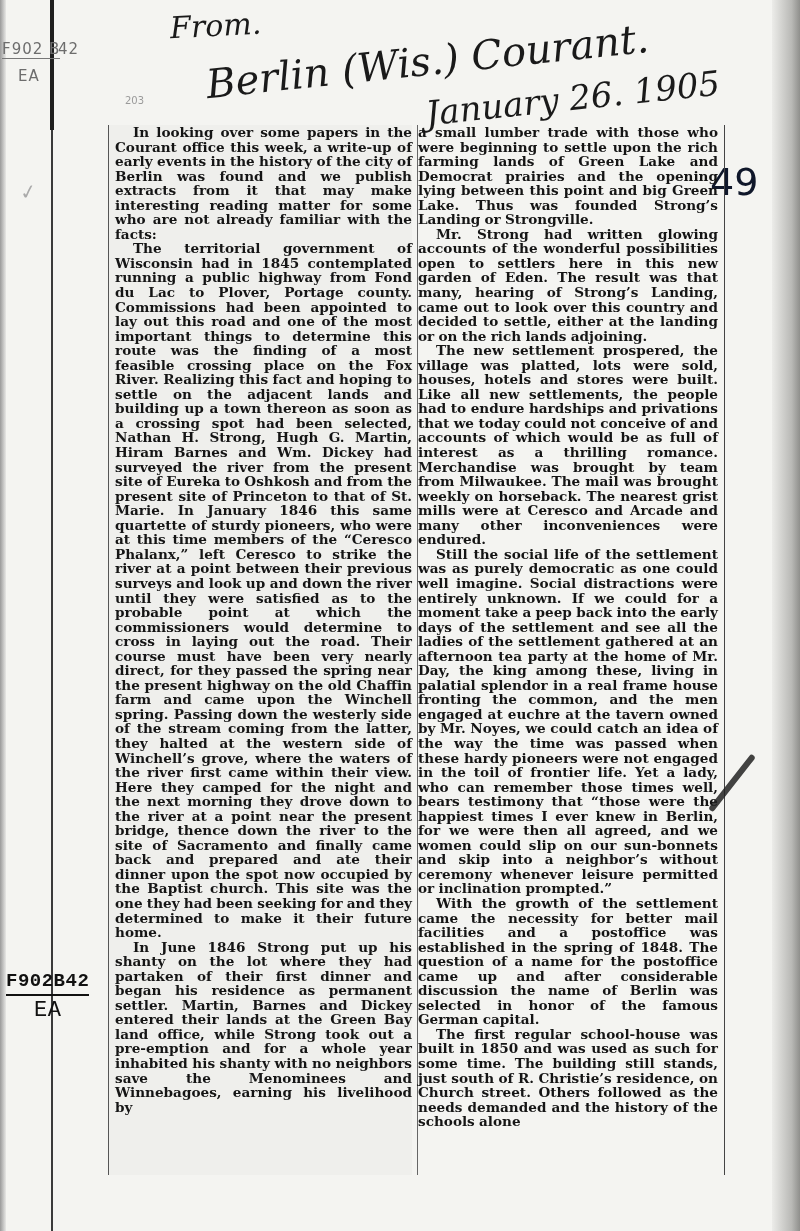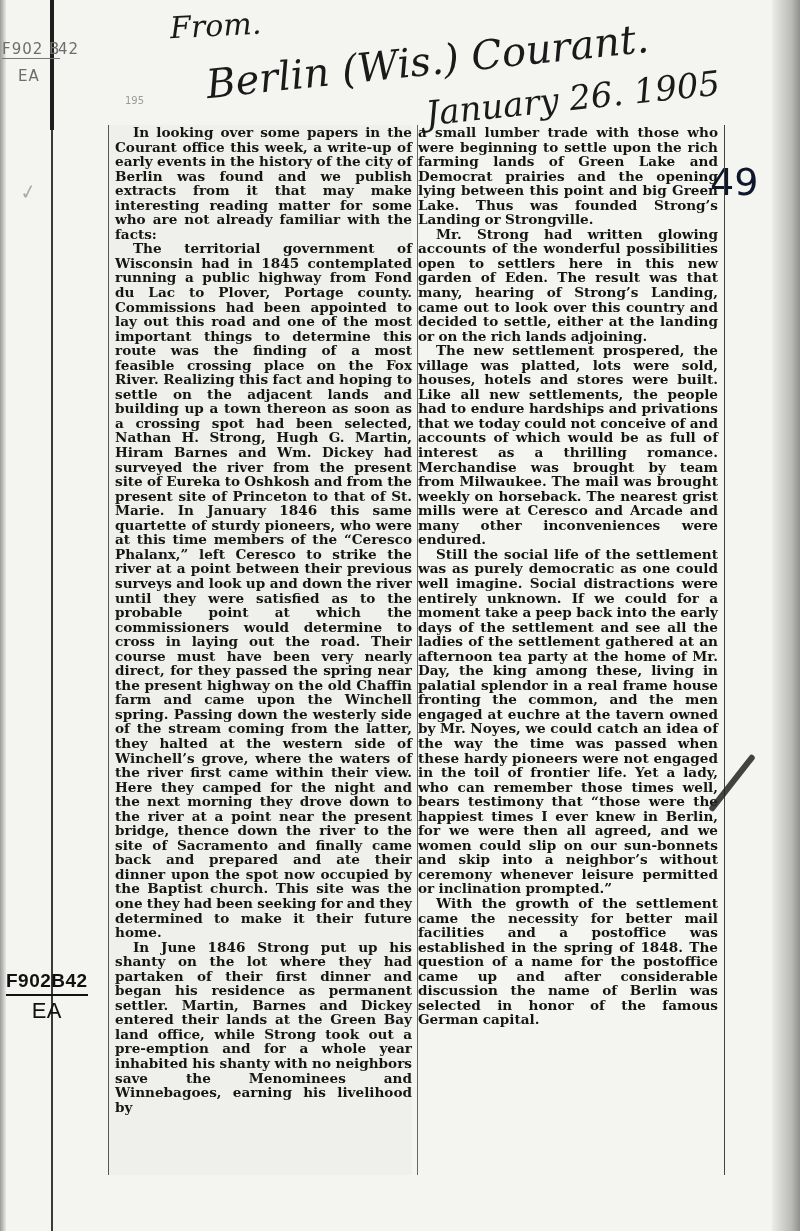--- a/index.html
+++ b/index.html
@@ -33,21 +33,21 @@
     .h-paper { left: 205px; top: 38px; font-size: 40px; transform: rotate(-6deg); }
     .h-date { left: 425px; top: 78px; font-size: 34px; transform: rotate(-6deg); }
     .stamp-top {
       position: absolute; left: 2px; top: 40px; font-family: "DejaVu Sans", sans-serif;
       font-size: 15px; color: #6d6d6d; letter-spacing: 1px;
     }
     .stamp-top .code { border-bottom: 1px solid #777; display: inline-block; }
     .stamp-top .code-suffix { position: absolute; left: 56px; top: 0; }
     .stamp-top .sub { display: block; margin-top: 8px; padding-left: 16px; }
     .stamp-bottom {
-      position: absolute; left: 6px; top: 970px; font-family: Liberation Sans, sans-serif;
+      position: absolute; left: 6px; top: 970px; font-family: Liberation Mono, monospace;
       font-weight: bold; font-size: 19px; color: #111; letter-spacing: 0.5px;
     }
     .stamp-bottom .code { border-bottom: 2px solid #111; padding-bottom: 2px; display: inline-block; }
     .stamp-bottom .sub { display: block; text-align: center; font-size: 22px; font-weight: normal; margin-top: 2px; }
     .page-num {
       position: absolute; left: 710px; top: 160px; font-family: "DejaVu Sans", sans-serif;
       font-size: 38px; color: #0f172a; font-weight: normal;
     }
     .tiny-mark {
       position: absolute; left: 125px; top: 95px; font-size: 10px; color: #9a9a9a;
@@ -92,21 +92,21 @@
 <div class="fold-line"></div>
 <div class="fold-line-top"></div>
 <div class="scan-edge-right"></div>
 
 <div class="stamp-top">
   <span class="code">F902 B</span>
   <span class="code-suffix">42</span>
   <span class="sub">EA</span>
 </div>
 
-<div class="tiny-mark">195</div>
+<div class="tiny-mark">203</div>
 <div class="tick-mark">✓</div>
 
 <div class="hand h-from">From.</div>
 <div class="hand h-paper">Berlin (Wis.) Courant.</div>
 <div class="hand h-date">January 26. 1905</div>
 
 <div class="page-num">49</div>
 
 <div class="stamp-bottom">
   <span class="code">F902B42</span>
@@ -118,16 +118,17 @@
     <p class="para">In looking over some papers in the Courant office this week, a write-up of early events in the history of the city of Berlin was found and we publish extracts from it that may make interesting reading matter for some who are not already familiar with the facts:</p>
     <p class="para">The territorial government of Wisconsin had in 1845 contemplated running a public highway from Fond du Lac to Plover, Portage county. Commissions had been appointed to lay out this road and one of the most important things to determine this route was the finding of a most feasible crossing place on the Fox River. Realizing this fact and hoping to settle on the adjacent lands and building up a town thereon as soon as a crossing spot had been selected, Nathan H. Strong, Hugh G. Martin, Hiram Barnes and Wm. Dickey had surveyed the river from the present site of Eureka to Oshkosh and from the present site of Princeton to that of St. Marie. In January 1846 this same quartette of sturdy pioneers, who were at this time members of the “Ceresco Phalanx,” left Ceresco to strike the river at a point between their previous surveys and look up and down the river until they were satisfied as to the probable point at which the commissioners would determine to cross in laying out the road. Their course must have been very nearly direct, for they passed the spring near the present highway on the old Chaffin farm and came upon the Winchell spring. Passing down the westerly side of the stream coming from the latter, they halted at the western side of Winchell’s grove, where the waters of the river first came within their view. Here they camped for the night and the next morning they drove down to the river at a point near the present bridge, thence down the river to the site of Sacramento and finally came back and prepared and ate their dinner upon the spot now occupied by the Baptist church. This site was the one they had been seeking for and they determined to make it their future home.</p>
     <p class="para">In June 1846 Strong put up his shanty on the lot where they had partaken of their first dinner and began his residence as permanent settler. Martin, Barnes and Dickey entered their lands at the Green Bay land office, while Strong took out a pre-emption and for a whole year inhabited his shanty with no neighbors save the Menominees and Winnebagoes, earning his livelihood by</p>
   </div>
   <div class="col col-right">
     <p class="para first-right">a small lumber trade with those who were beginning to settle upon the rich farming lands of Green Lake and Democrat prairies and the opening lying between this point and big Green Lake. Thus was founded Strong’s Landing or Strongville.</p>
     <p class="para">Mr. Strong had written glowing accounts of the wonderful possibilities open to settlers here in this new garden of Eden. The result was that many, hearing of Strong’s Landing, came out to look over this country and decided to settle, either at the landing or on the rich lands adjoining.</p>
     <p class="para">The new settlement prospered, the village was platted, lots were sold, houses, hotels and stores were built. Like all new settlements, the people had to endure hardships and privations that we today could not conceive of and accounts of which would be as full of interest as a thrilling romance. Merchandise was brought by team from Milwaukee. The mail was brought weekly on horseback. The nearest grist mills were at Ceresco and Arcade and many other inconveniences were endured.</p>
     <p class="para">Still the social life of the settlement was as purely democratic as one could well imagine. Social distractions were entirely unknown. If we could for a moment take a peep back into the early days of the settlement and see all the ladies of the settlement gathered at an afternoon tea party at the home of Mr. Day, the king among these, living in palatial splendor in a real frame house fronting the common, and the men engaged at euchre at the tavern owned by Mr. Noyes, we could catch an idea of the way the time was passed when these hardy pioneers were not engaged in the toil of frontier life. Yet a lady, who can remember those times well, bears testimony that “those were the happiest times I ever knew in Berlin, for we were then all agreed, and we women could slip on our sun-bonnets and skip into a neighbor’s without ceremony whenever leisure permitted or inclination prompted.”</p>
     <p class="para">With the growth of the settlement came the necessity for better mail facilities and a postoffice was established in the spring of 1848. The question of a name for the postoffice came up and after considerable discussion the name of Berlin was selected in honor of the famous German capital.</p>
+    <p class="para">The first regular school-house was built in 1850 and was used as such for some time. The building still stands, just south of R. Christie’s residence, on Church street. Others followed as the needs demanded and the history of the schools alone</p>
   </div>
 </div>
 
 <div class="pen-stroke"></div>
 
 </body></html>

